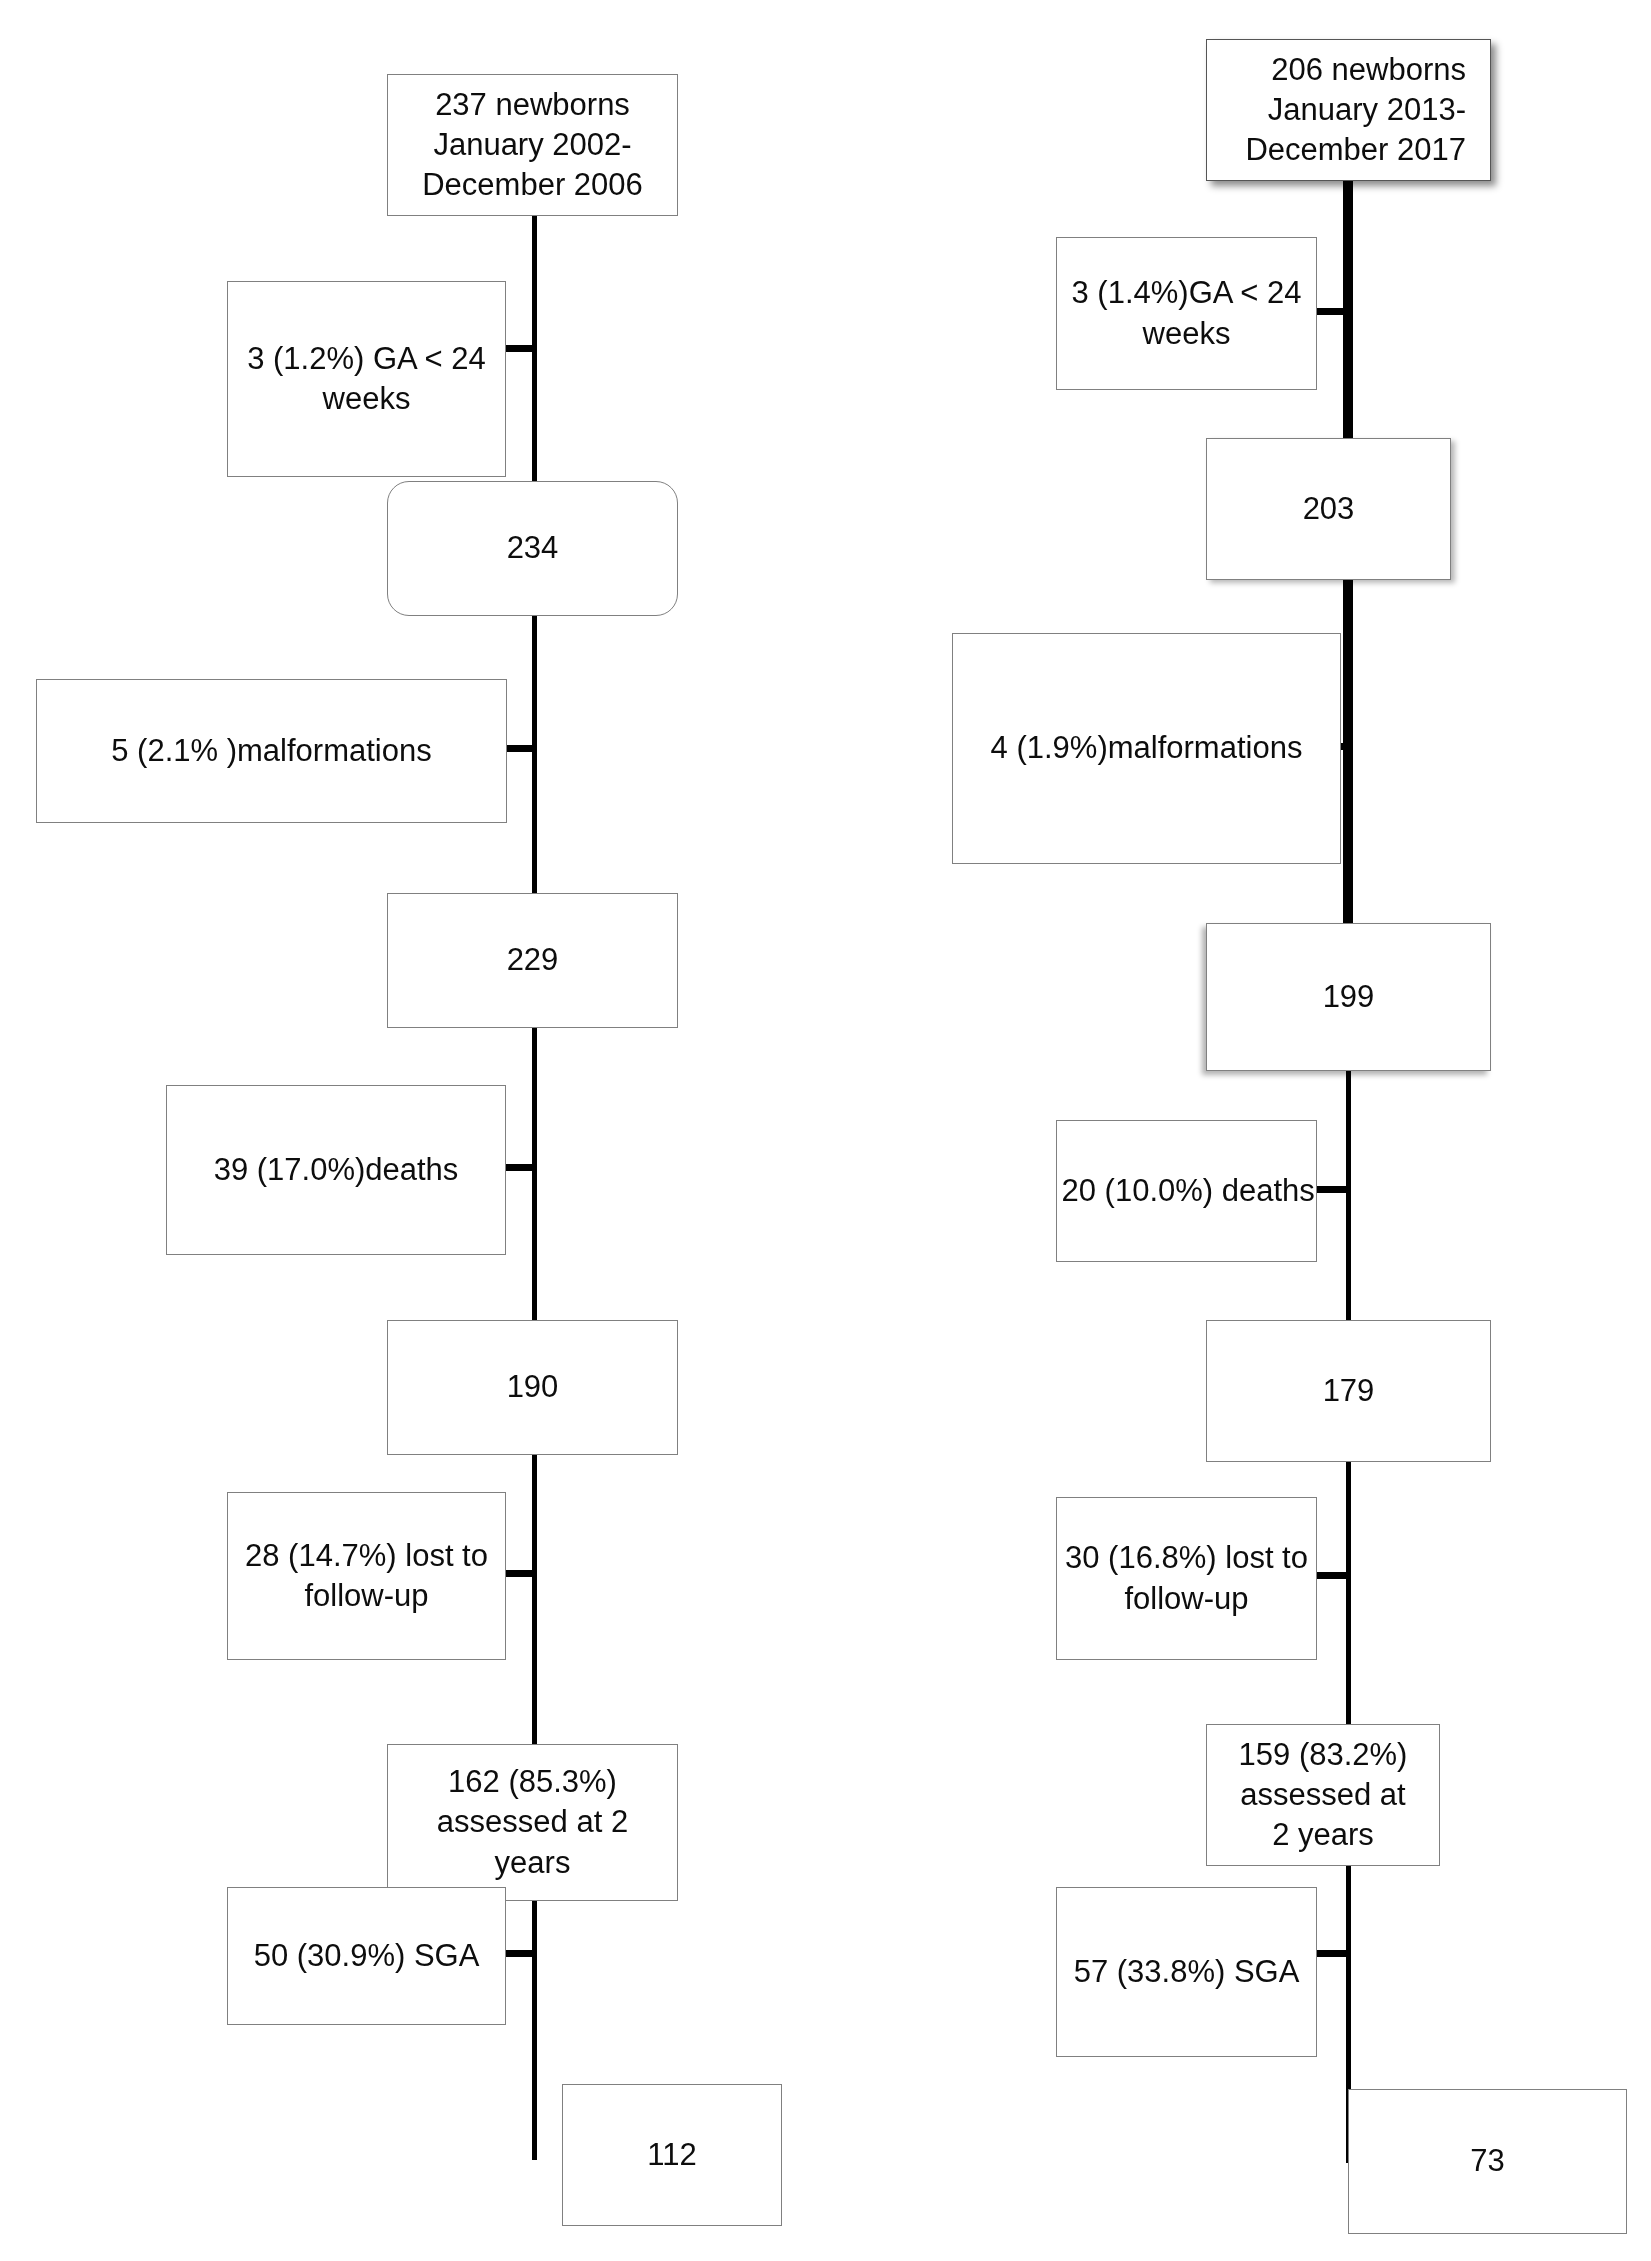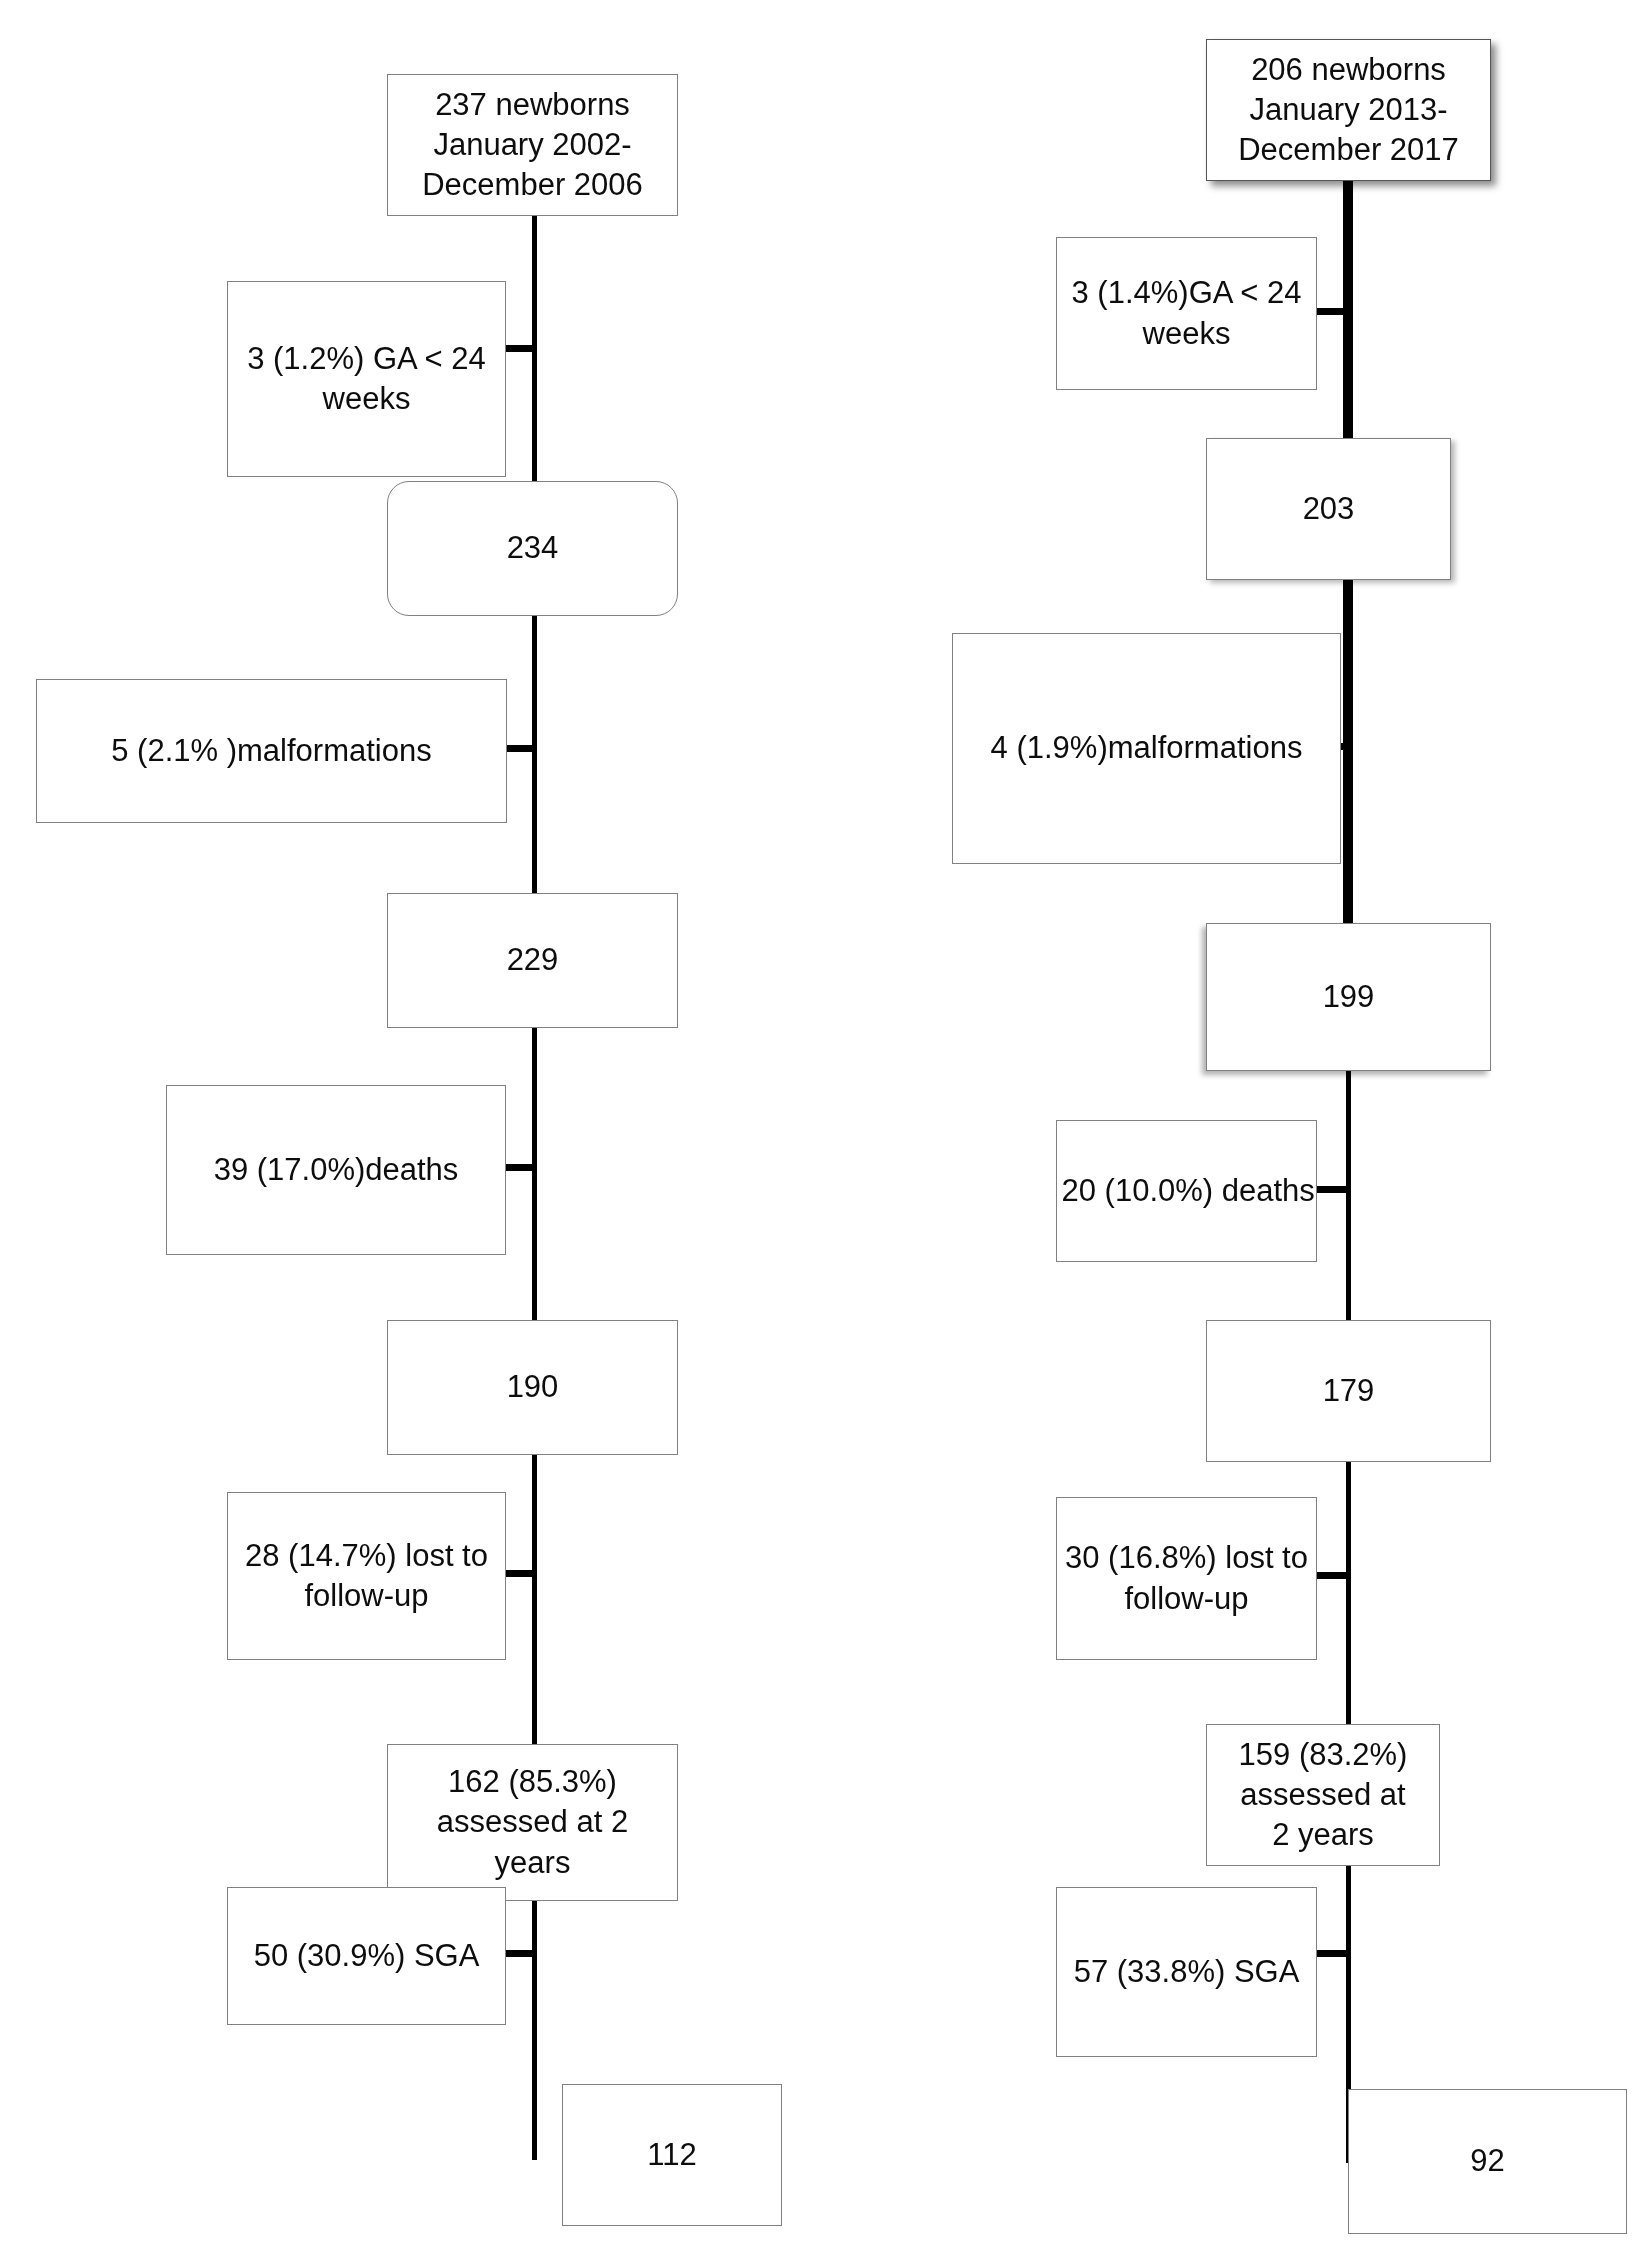--- a/index.html
+++ b/index.html
@@ -73,36 +73,36 @@
 
   <div class="vline" style="left:1343px; top:181px; width:9.5px; height:742px;"></div>
   <div class="vline" style="left:1346px; top:923px; width:4.7px; height:1240px;"></div>
 
   <div class="tick" style="left:1317px; top:308px; width:28.5px; height:6.5px;"></div>
   <div class="tick" style="left:1317px; top:743px; width:28.5px; height:6.5px;"></div>
   <div class="tick" style="left:1317px; top:1186px; width:28.5px; height:6.5px;"></div>
   <div class="tick" style="left:1317px; top:1572px; width:28.5px; height:6.5px;"></div>
   <div class="tick" style="left:1317px; top:1950px; width:28.5px; height:6.5px;"></div>
 
-  <div class="box main shadow-strong" style="left:1206px; top:39px; width:285px; height:142px;">206 newborns January 2013- December 2017</div>
+  <div class="box main shadow-strong" style="left:1206px; top:39px; width:285px; height:142px;text-align:right;">206 newborns January 2013- December 2017</div>
 
   <div class="box side" style="left:1056px; top:237px; width:261px; height:153px;">3 (1.4%)GA &lt; 24 weeks</div>
 
   <div class="box main shadow-right" style="left:1206px; top:438px; width:245px; height:142px;">203</div>
 
   <div class="box side nowrap" style="left:952px; top:633px; width:389px; height:231px;">4 (1.9%)malformations</div>
 
   <div class="box main shadow-left" style="left:1206px; top:923px; width:285px; height:148px;">199</div>
 
   <div class="box side nowrap deaths-right" style="left:1056px; top:1120px; width:261px; height:142px;">20 (10.0%) deaths</div>
 
   <div class="box main" style="left:1206px; top:1320px; width:285px; height:142px;">179</div>
 
   <div class="box side" style="left:1056px; top:1497px; width:261px; height:163px;">30 (16.8%) lost to follow-up</div>
 
   <div class="box main" style="left:1206px; top:1724px; width:234px; height:142px;">159 (83.2%) assessed at 2 years</div>
 
   <div class="box side nowrap" style="left:1056px; top:1887px; width:261px; height:170px;">57 (33.8%) SGA</div>
 
-  <div class="box main" style="left:1348px; top:2089px; width:279px; height:145px;">92</div>
+  <div class="box main" style="left:1348px; top:2089px; width:279px; height:145px;">73</div>
 
 </div>
 
 
 </body></html>

